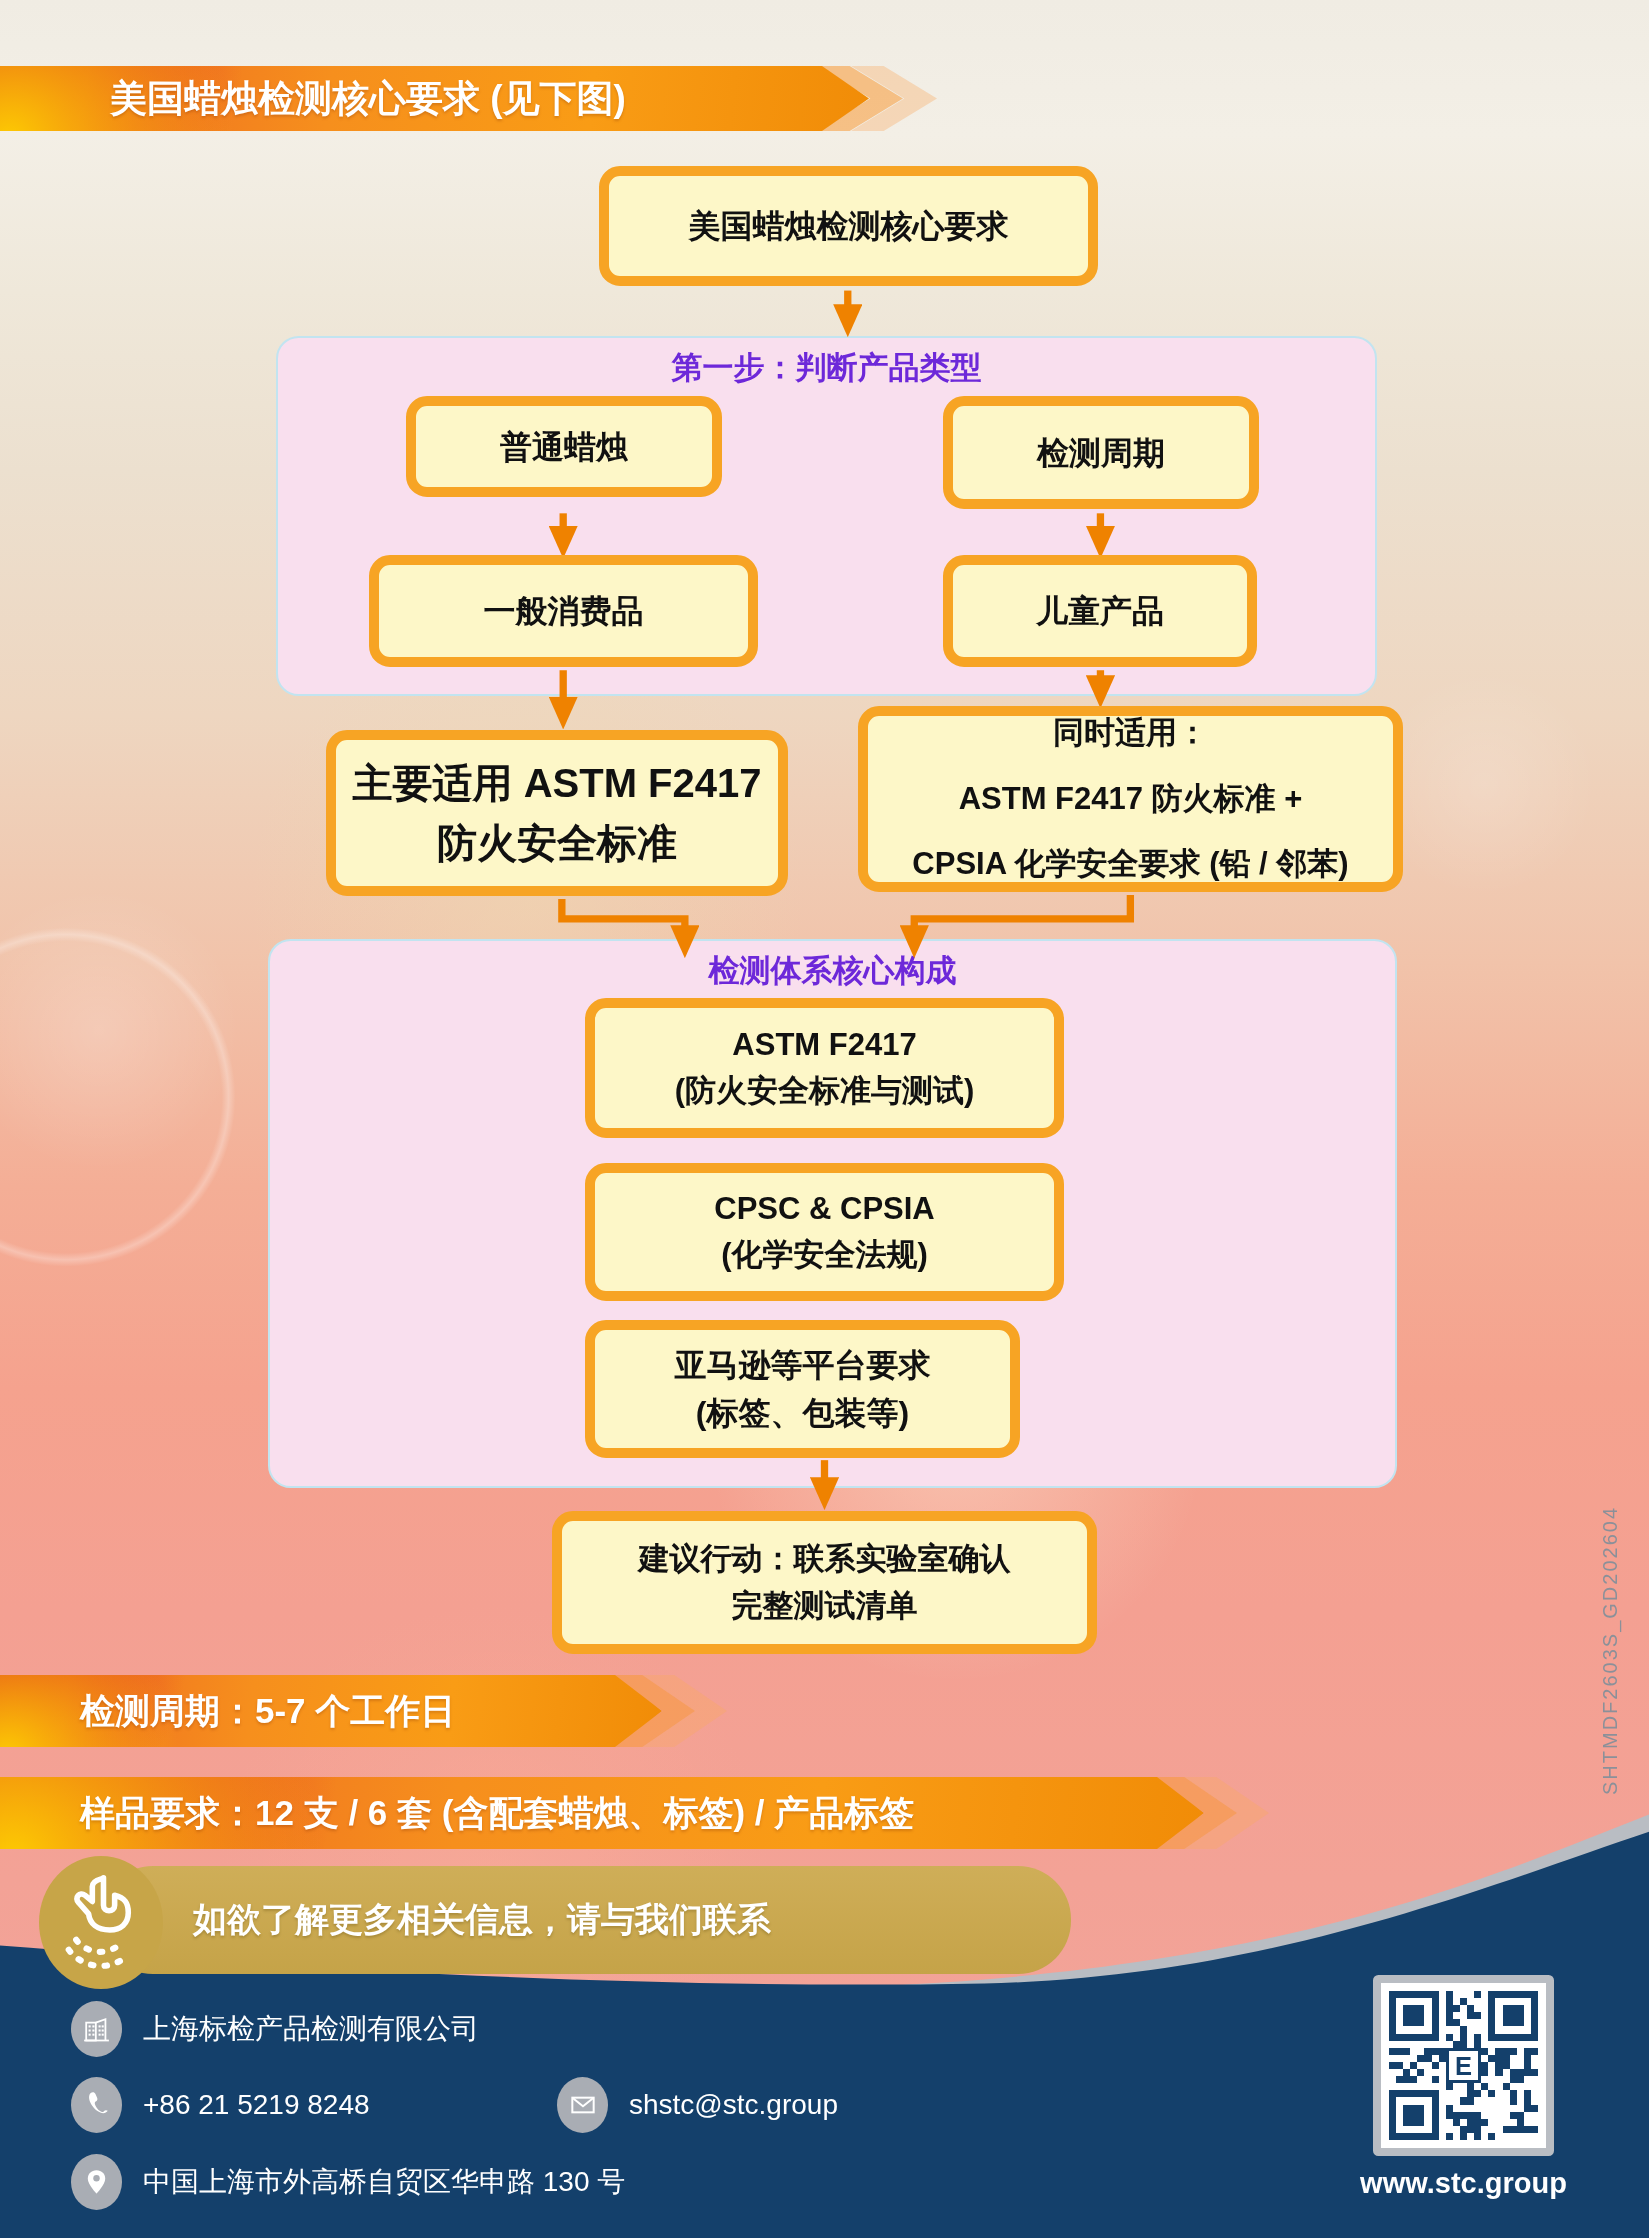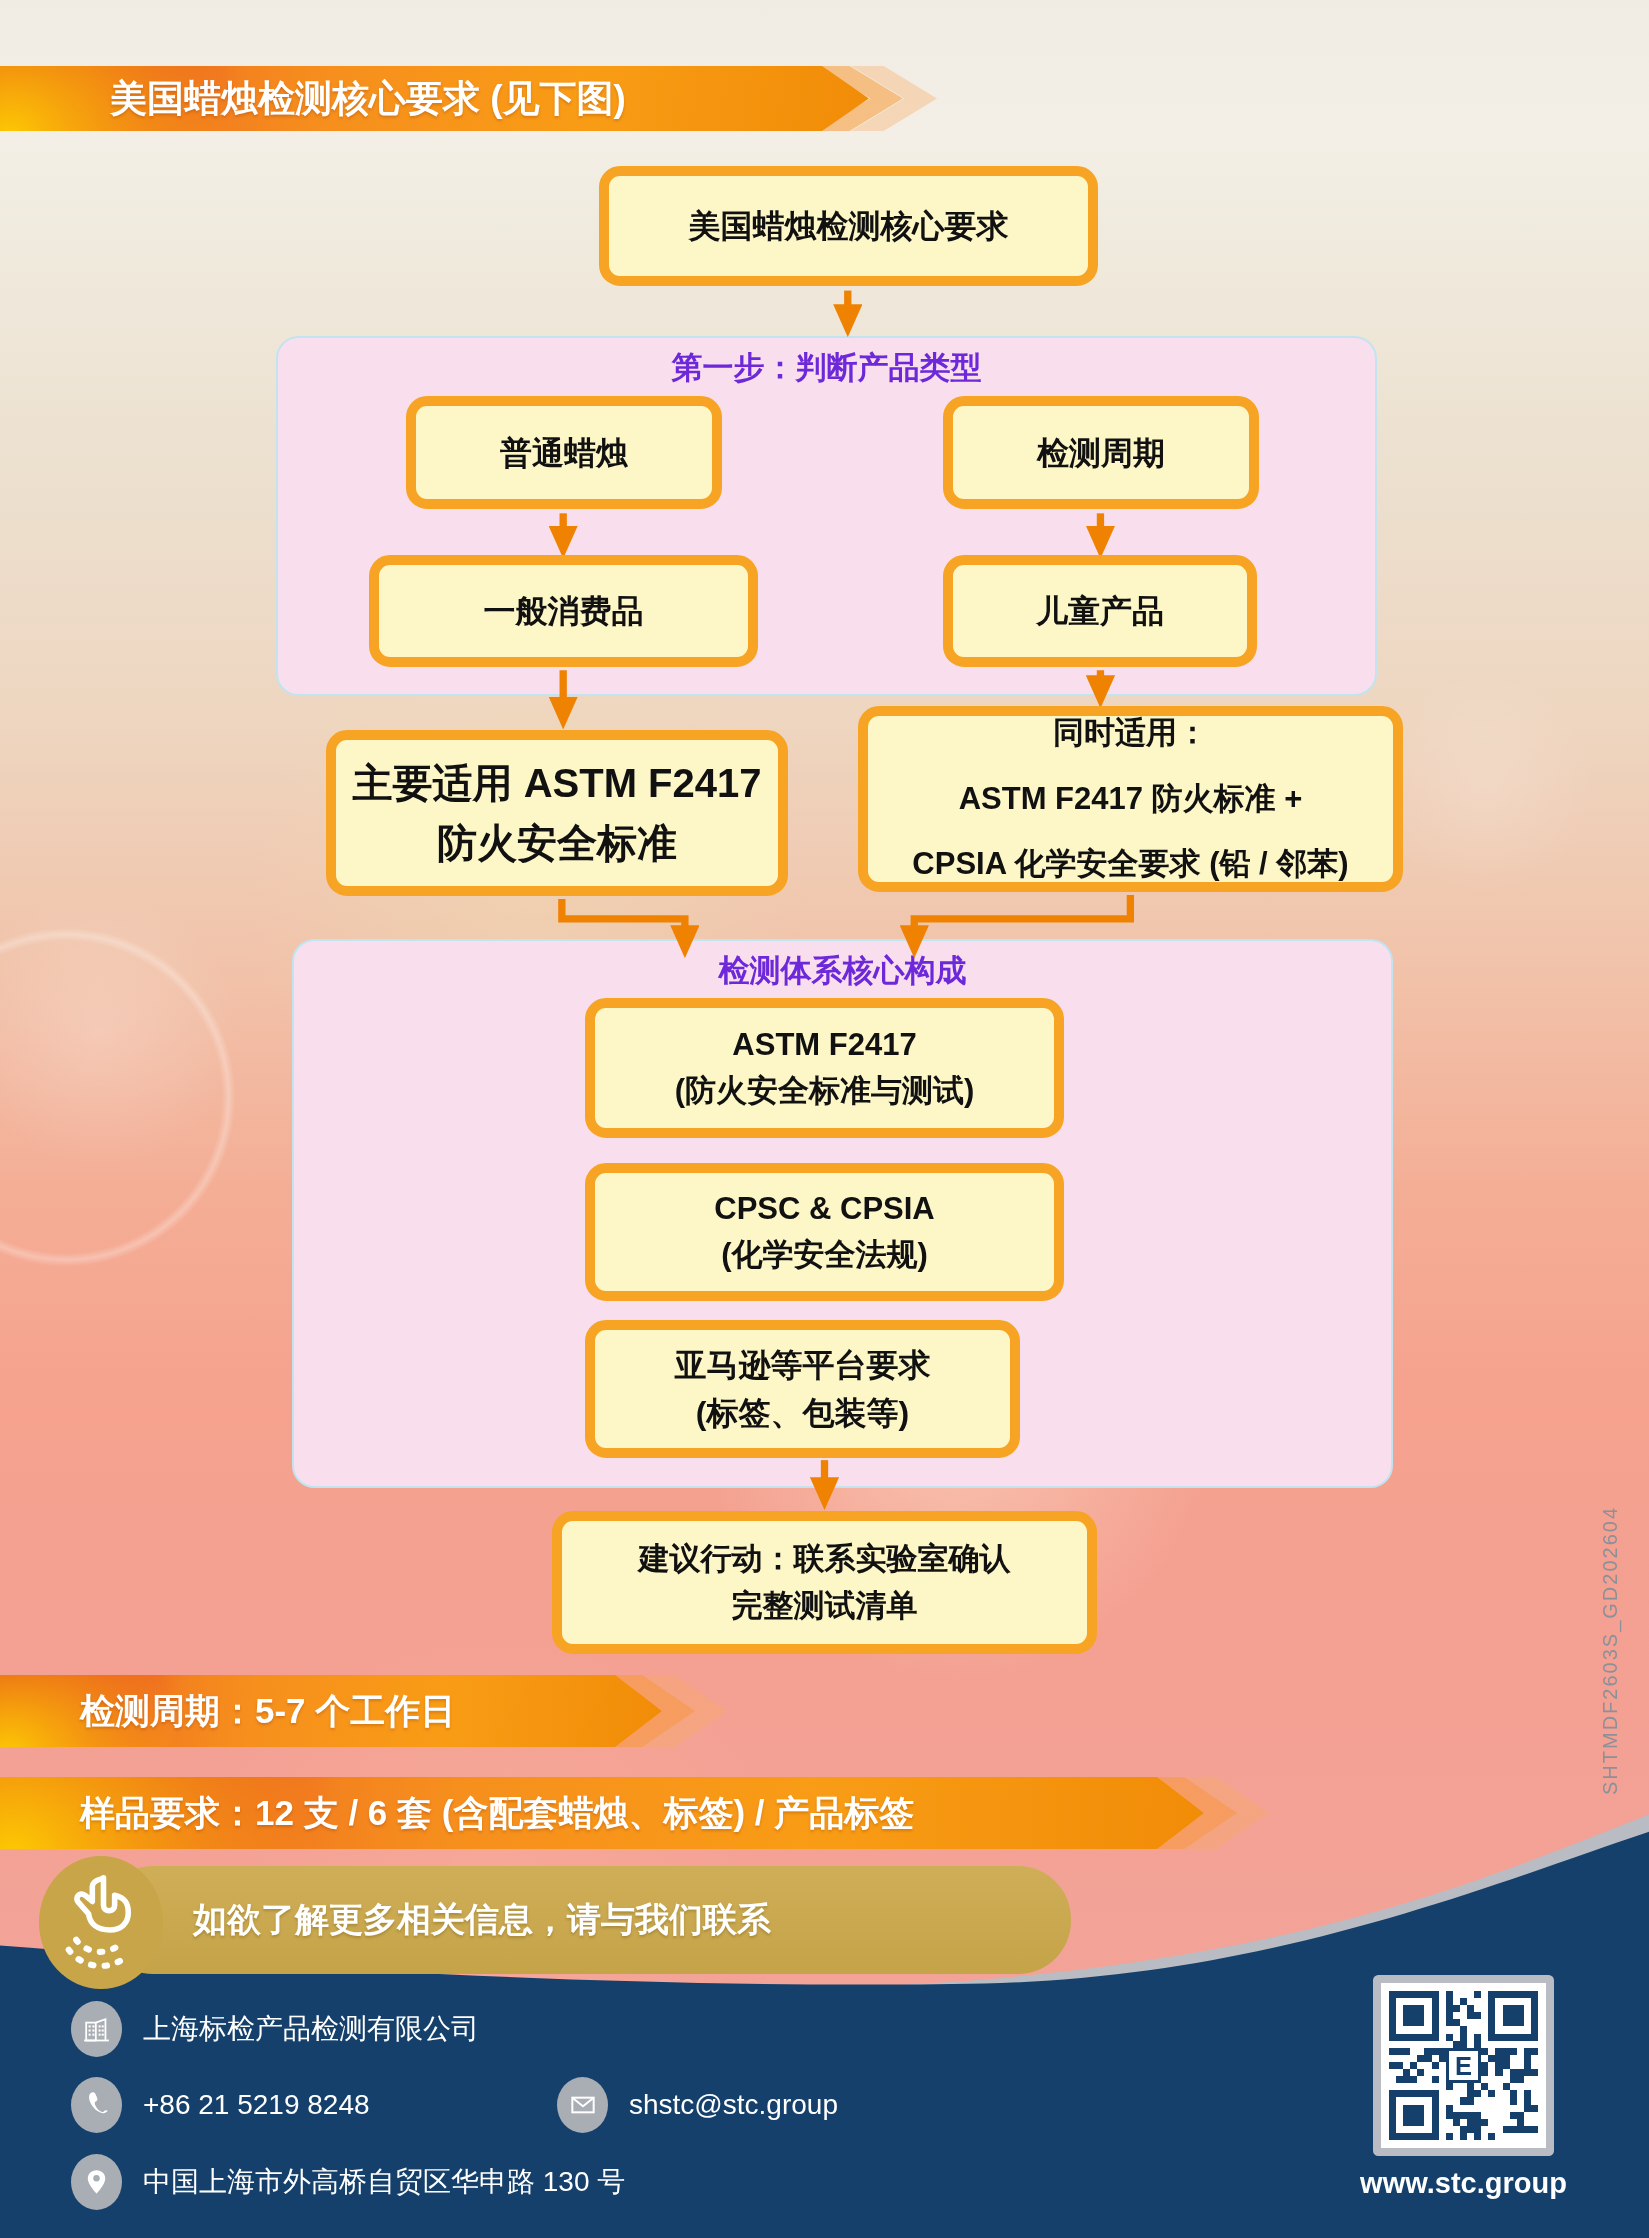--- a/index.html
+++ b/index.html
@@ -67,21 +67,21 @@
 
   <div class="chev" style="left:817px;top:66px;width:86px;height:65px;background:rgba(248,153,52,.55);"></div>
   <div class="chev" style="left:851px;top:66px;width:86px;height:65px;background:rgba(249,170,95,.35);"></div>
   <div class="ribbon" style="top:66px;width:869px;height:65px;">
     <span style="left:110px;font-size:37px;">美国蜡烛检测核心要求 (见下图)</span>
   </div>
 
   <div class="pinkbox" style="left:276px;top:336px;width:1097px;height:356px;">
     <h3>第一步：判断产品类型</h3>
   </div>
-  <div class="pinkbox" style="left:292px;top:939px;width:1097px;height:545px;">
+  <div class="pinkbox" style="left:268px;top:939px;width:1097px;height:545px;padding-left:28px;">
     <h3>检测体系核心构成</h3>
   </div>
 
   <svg id="arrows" width="1649" height="1649" viewBox="0 0 2480 2480">
     <defs>
       <marker id="ah" markerWidth="4.5" markerHeight="4" refX="0.4" refY="2" orient="auto">
         <path d="M0,0 L4.5,2 L0,4 Z" fill="#ef8200"></path>
       </marker>
     </defs>
     <g stroke="#ef8200" stroke-width="11" fill="none" stroke-linejoin="miter">
@@ -93,21 +93,21 @@
       <path d="M845,1352 V1382 H1030 V1396" marker-end="url(#ah)"></path>
       <path d="M1700,1346 V1382 H1375 V1396" marker-end="url(#ah)"></path>
       <path d="M1240,2196 V2226" marker-end="url(#ah)"></path>
     </g>
   </svg>
 
   <div class="ybox" style="left:599px;top:166px;width:499px;height:120px;font-size:32px;">
     <span>美国蜡烛检测核心要求</span>
   </div>
 
-  <div class="ybox" style="left:406px;top:396px;width:316px;height:113px;font-size:32px;">
+  <div class="ybox" style="left:406px;top:396px;width:316px;height:101px;font-size:32px;">
     <span>普通蜡烛</span>
   </div>
   <div class="ybox" style="left:943px;top:396px;width:316px;height:113px;font-size:32px;">
     <span>检测周期</span>
   </div>
   <div class="ybox" style="left:369px;top:555px;width:389px;height:112px;font-size:32px;">
     <span>一般消费品</span>
   </div>
   <div class="ybox" style="left:943px;top:555px;width:314px;height:112px;font-size:32px;">
     <span>儿童产品</span>

